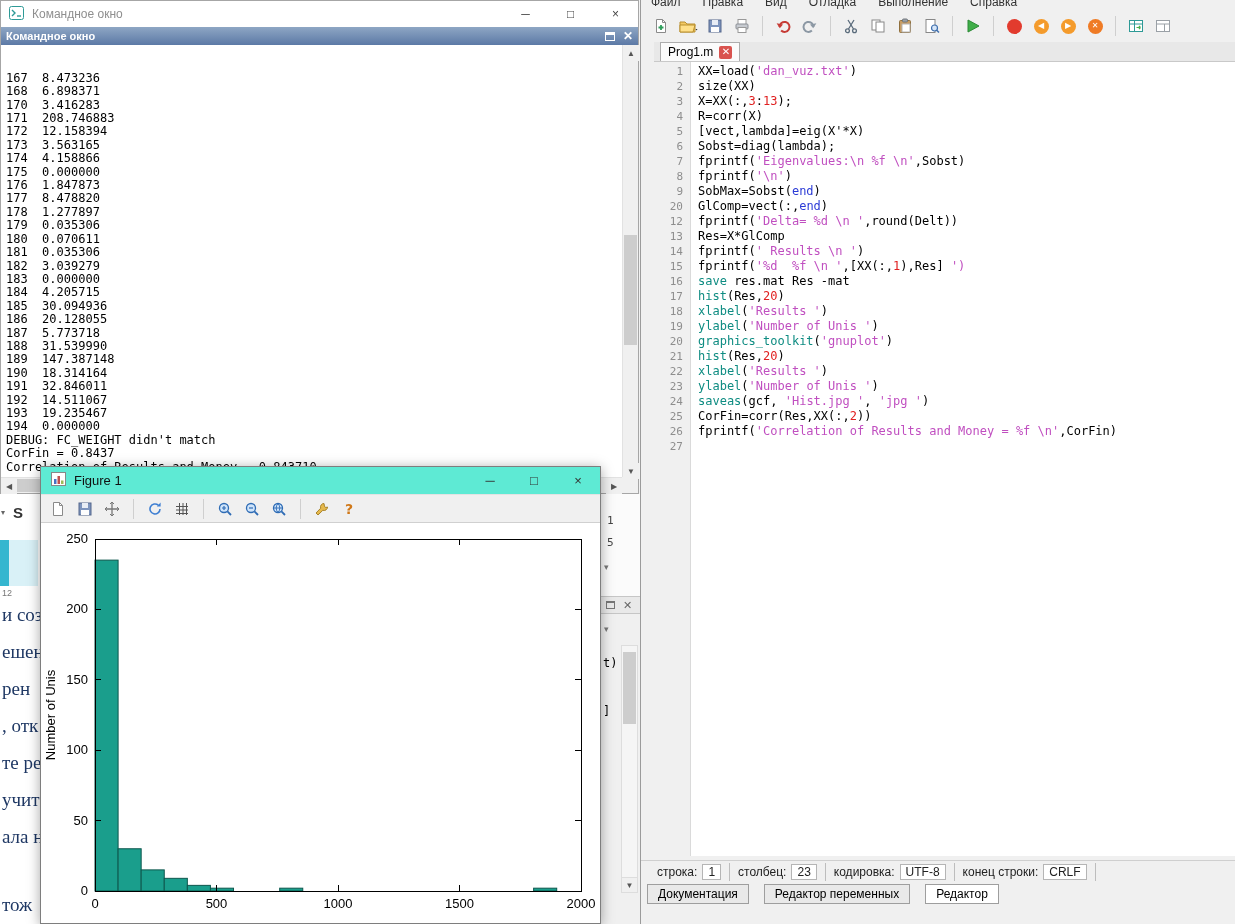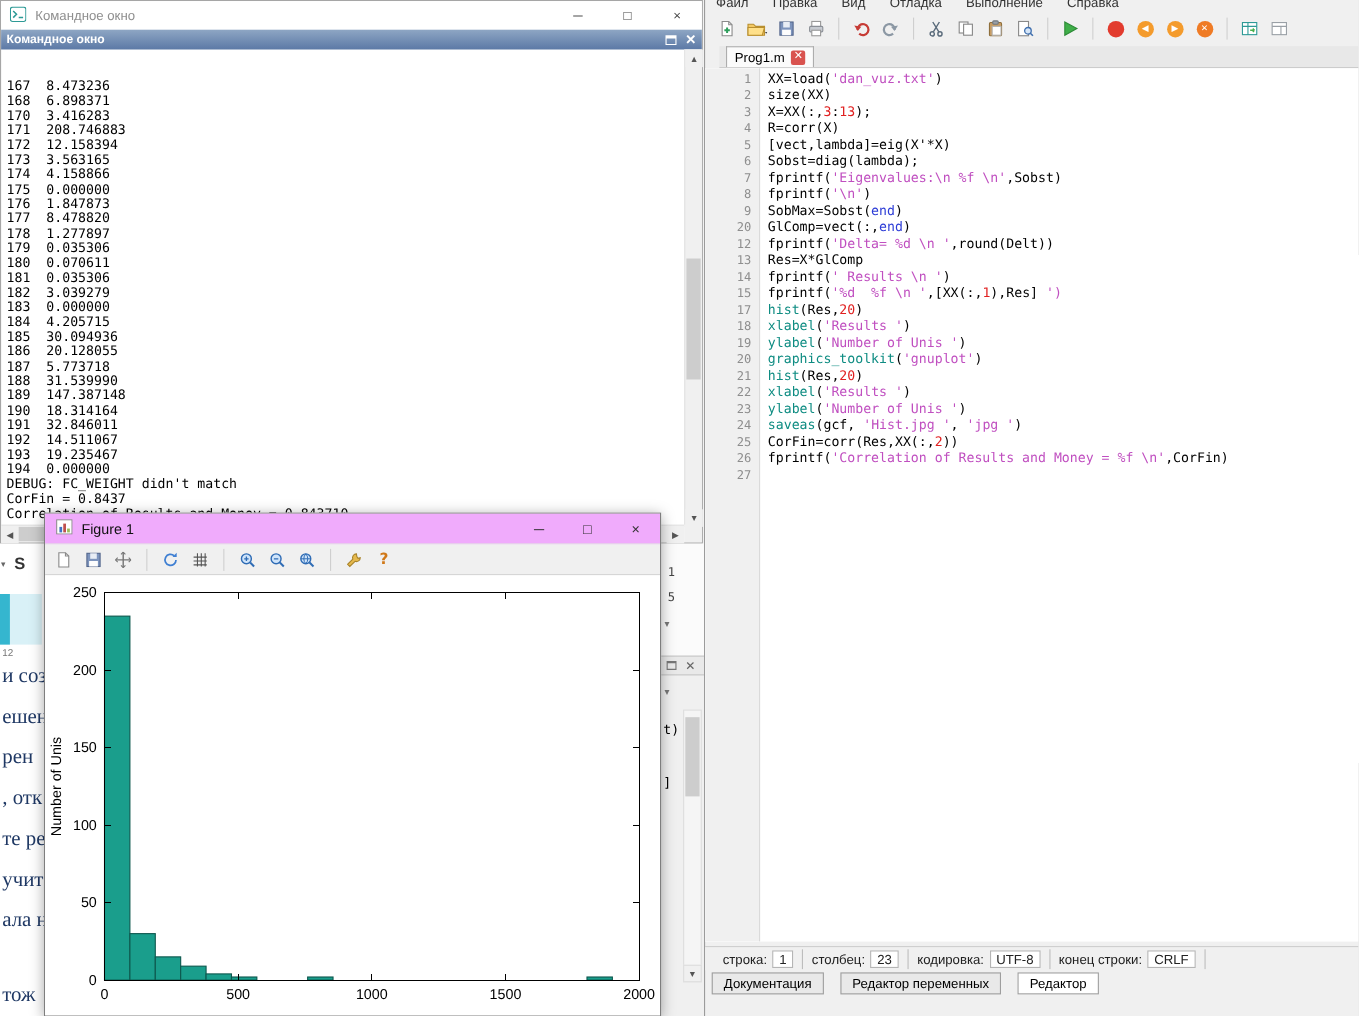--- a/index.html
+++ b/index.html
@@ -89,21 +89,21 @@
   .scell .lbl{ margin-right:5px; }
   .scell .val{ border:1px solid #b5b5b5; background:#fff; padding:0 5px; min-width:18px; text-align:left; }
 
   .bottombar{ position:absolute; top:884px; left:0; right:0; height:24px; display:flex; gap:16px; padding-left:6px; }
   .btab{ padding:2px 10px; border:1px solid #9e9e9e; background:#e9e9e9; color:#000; height:20px; margin-right:-1px; }
   .btab.active{ background:#fff; }
 
   
   .figure-window{ position:absolute; left:40px; top:466px; width:561px; height:458px; background:#fff;
                   border:1px solid #7e7e7e; box-shadow:0 2px 12px rgba(0,0,0,.35); z-index:5; }
-  .fig-titlebar{ position:absolute; top:0; left:0; right:0; height:28px; background:#f0abfc; display:flex;
+  .fig-titlebar{ position:absolute; top:0; left:0; right:0; height:28px; background:#5eead4; display:flex;
                  align-items:center; padding-left:10px; border-bottom:1px solid #e3e3e3; }
   .fig-title{ margin-left:8px; font-size:13px; color:#111; }
   .fwc{ width:44px; height:27px; display:flex; align-items:center; justify-content:center; color:#333; font-size:13px; }
   .fig-toolbar{ position:absolute; top:28px; left:0; right:0; height:28px; background:#f0f0f0;
                 border-bottom:1px solid #d0d0d0; display:flex; align-items:center; padding-left:6px; gap:5px; }
   .fig-toolbar .tbtn{ width:22px; height:22px; }
   .fig-plot{ position:absolute; top:56px; left:0; width:559px; height:400px; background:#fff; }
   .fig-plot svg{ font-family:"Liberation Sans", sans-serif; }
 </style>
 </head>
@@ -400,20 +400,24 @@
             <span class="ed-num">13</span>
             <span class="ed-code">Res=X*GlComp</span>
           </div>
           <div class="ed-row">
             <span class="ed-num">14</span>
             <span class="ed-code">fprintf(<span class="str">' Results \n '</span>)</span>
           </div>
           <div class="ed-row">
             <span class="ed-num">15</span>
             <span class="ed-code">fprintf(<span class="str">'%d  %f \n '</span>,[XX(:,<span class="num">1</span>),Res] <span class="str">')</span></span>
+          </div>
+          <div class="ed-row">
+            <span class="ed-num">16</span>
+            <span class="ed-code"><span class="fn">save</span> res.mat Res -mat</span>
           </div>
           <div class="ed-row">
             <span class="ed-num">17</span>
             <span class="ed-code"><span class="fn">hist</span>(Res,<span class="num">20</span>)</span>
           </div>
           <div class="ed-row">
             <span class="ed-num">18</span>
             <span class="ed-code"><span class="fn">xlabel</span>(<span class="str">'Results '</span>)</span>
           </div>
           <div class="ed-row">

